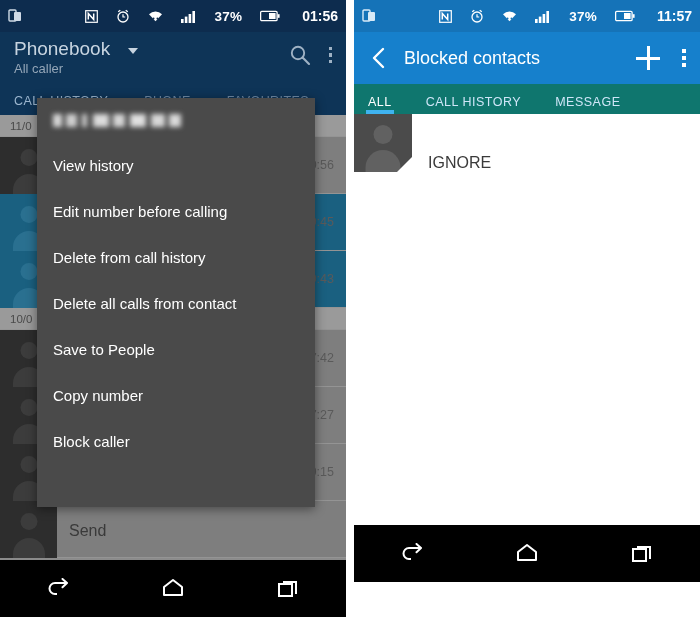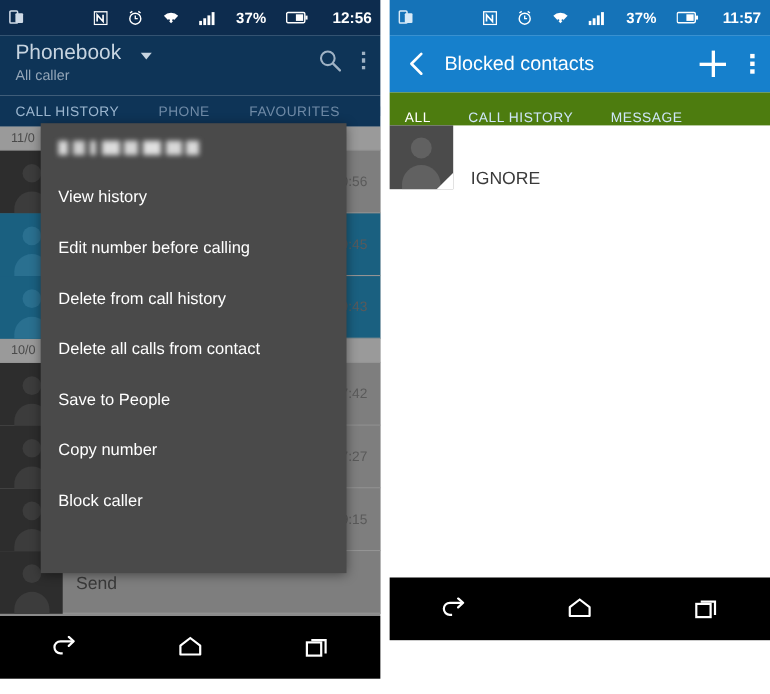--- a/index.html
+++ b/index.html
@@ -102,21 +102,21 @@
   .cl-row.blue .cl-avatar .head, .cl-row.blue .cl-avatar .body { background: #2a7090; }
   .cl-mid { flex: 1; padding-left: 12px; min-width: 0; }
   .cl-name {
     color: #3e3e3e; font-size: 15px;
     filter: blur(3px); height: 15px; background: transparent;
   }
   .cl-name.clear { filter: none; color: #3a3a3a; }
   .cl-time { padding-right: 12px; color: #5a5a5a; font-size: 12.5px; }
   .cl-arrow { color: #555; font-size: 13px; padding-right: 4px; }
   .ctxmenu {
-    position: absolute; left: 37px; top: 112px;
+    position: absolute; left: 37px; top: 98px;
     width: 278px; height: 409px;
     background: #4a4a4a; z-index: 6;
     box-shadow: 0 2px 10px rgba(0,0,0,0.45);
     padding: 0 0 16px 0;
     text-align: center;
   }
   .ctx-header {
     height: 44px; display: flex; align-items: center; padding-left: 16px;
   }
   .ctx-header .num {
@@ -147,22 +147,22 @@
   .right .appbar-actions { margin-left: auto; display: flex; align-items: center; gap: 22px; padding-top: 0; }
   .icon-plus { width: 24px; height: 24px; position: relative; }
   .icon-plus::before, .icon-plus::after {
     content: ""; position: absolute; background: #ffffff;
   }
   .icon-plus::before { left: 0; top: 10.5px; width: 24px; height: 3px; }
   .icon-plus::after { top: 0; left: 10.5px; height: 24px; width: 3px; }
   .right .icon-overflow i { background: #ffffff; width: 4px; height: 4px; }
 
   .right .tabbar {
-    background: #4d7c0f; height: 30px;
-    display: flex; align-items: flex-end; padding: 0 14px; gap: 34px;
+    background: #0f766e; height: 30px;
+    display: flex; align-items: center; padding: 0 14px; gap: 34px;
     position: relative;
   }
   .right .tabbar .tab {
     color: #cfe6f8; font-size: 12.5px; letter-spacing: 0.5px;
     padding-top: 5px; position: relative; white-space: nowrap;
   }
   .right .tabbar .tab.active { color: #ffffff; }
   .right .tabbar .tab.active::after {
     content: ""; position: absolute; left: -2px; right: -2px; bottom: -5px;
     height: 4px; background: #3fb3f0;
@@ -243,21 +243,21 @@
             </svg>
         </span>
         <span class="sb-text">37%</span>
         <span class="sb-icon">
           <svg width="20" height="12" viewBox="0 0 20 12">
               <rect x="0.6" y="1.4" width="16.5" height="9.2" rx="1.2" fill="none" stroke="#ffffff" stroke-width="1.3"></rect>
               <rect x="9" y="3" width="6.6" height="6" fill="#ffffff"></rect>
               <rect x="17.6" y="4.2" width="2" height="3.6" fill="#ffffff"></rect>
             </svg>
         </span>
-        <span class="sb-time">12:56</span>
+        <span class="sb-time">01:56</span>
       </div>
     </div>
 
     <div class="appbar">
       <div class="appbar-titles">
         <div class="appbar-title">
           <span>Phonebook</span>
           <span class="caret-down"></span>
         </div>
         <div class="appbar-sub">All caller</div>

